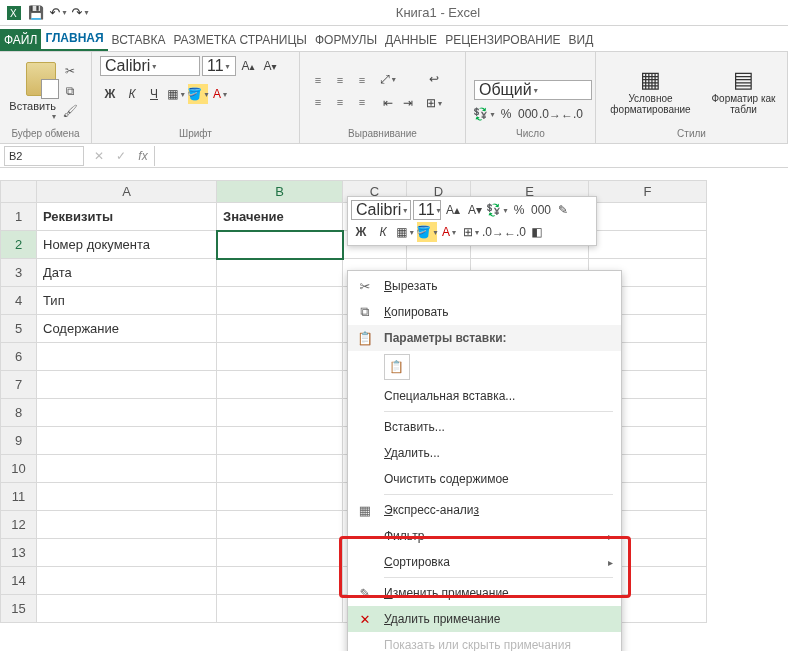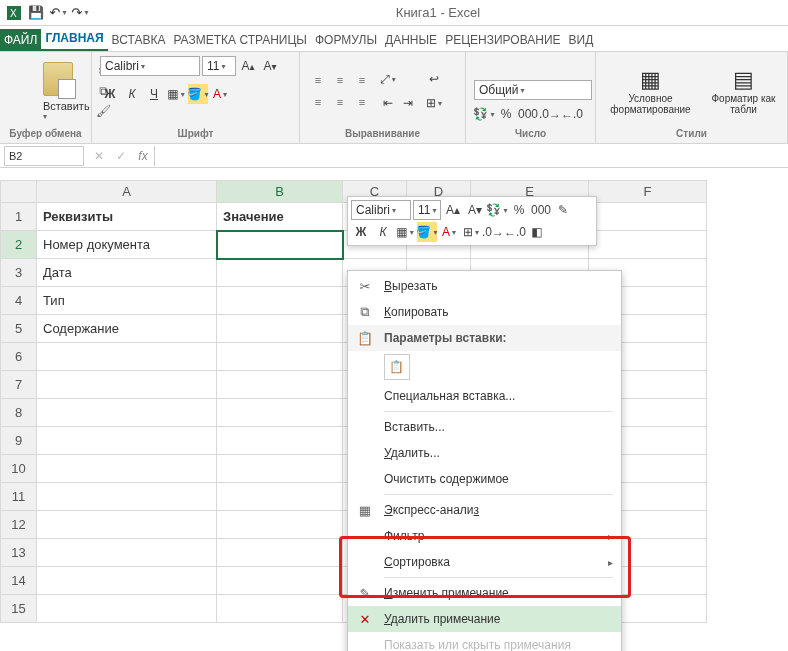--- a/index.html
+++ b/index.html
@@ -12,31 +12,31 @@
 
 
 .tabs { height: 26px; background: #fff; display: flex; align-items: flex-end; border-bottom: 1px solid #d4d4d4; }
 .tab { padding: 4px 4px; font-size: 12px; color: #555; cursor: pointer; text-transform: uppercase; }
 .tab.file { background: #217346; color: #fff; }
 .tab.active { color: #0369a1; border-bottom: 2px solid #217346; font-weight: 600; }
 
 
 .ribbon { height: 92px; background: #f3f3f3; border-bottom: 1px solid #d4d4d4; display: flex; }
 .group { border-right: 1px solid #d4d4d4; padding: 4px 8px 0; display: flex; flex-direction: column; justify-content: space-between; }
-.group-label { text-align: center; font-size: 10px; color: #777; padding: 2px 0 4px; font-weight: bold; }
+.group-label { text-align: center; font-size: 10px; color: #777; padding: 2px 0 4px; }
 .group-body { flex: 1; display: flex; align-items: center; }
-.paste-btn { display: flex; flex-direction: column; align-items: flex-start; width: 48px; margin-left: 35px; }
+.paste-btn { display: flex; flex-direction: column; align-items: flex-end; width: 48px; }
 .paste-btn .pic { width: 30px; height: 34px; background: linear-gradient(#e8d89a, #d4b866); border: 1px solid #c0a850; border-radius: 2px; position: relative; }
 .paste-btn .pic::after { content:""; position:absolute; bottom:-4px; right:-4px; width:16px;height:18px;background:#fff;border:1px solid #999;}
 .mini-col { display: flex; flex-direction: column; gap: 2px; margin-left: 4px; }
 .mini-ico { width: 20px; height: 18px; display: flex; align-items: center; justify-content: center; font-size: 12px; color: #555; }
 
 
 .font-row { display:flex; gap:2px; margin-bottom:4px;}
-.combo { border:1px solid #aaa; background:#fff; height:20px; font-size:12px; padding:0 4px; display:flex;align-items:center;}
+.combo { border:1px solid #aaa; background:#fff; height:20px; font-size:16px; padding:0 4px; display:flex;align-items:center;}
 .combo.fontname{width:100px;} .combo.fontsize{width:34px;}
 .btn-row{display:flex;gap:2px;}
 .rbtn{width:20px;height:20px;display:flex;align-items:center;justify-content:center;border:1px solid transparent;font-size:12px;color:#444;}
 .dd::after{content:"▾";font-size:8px;margin-left:2px;color:#666;}
 
 
 .align-grid{display:grid;grid-template-columns:repeat(3,20px);grid-auto-rows:20px;gap:2px;}
 .align-cell{display:flex;align-items:center;justify-content:center;font-size:11px;color:#666;}
 
 

